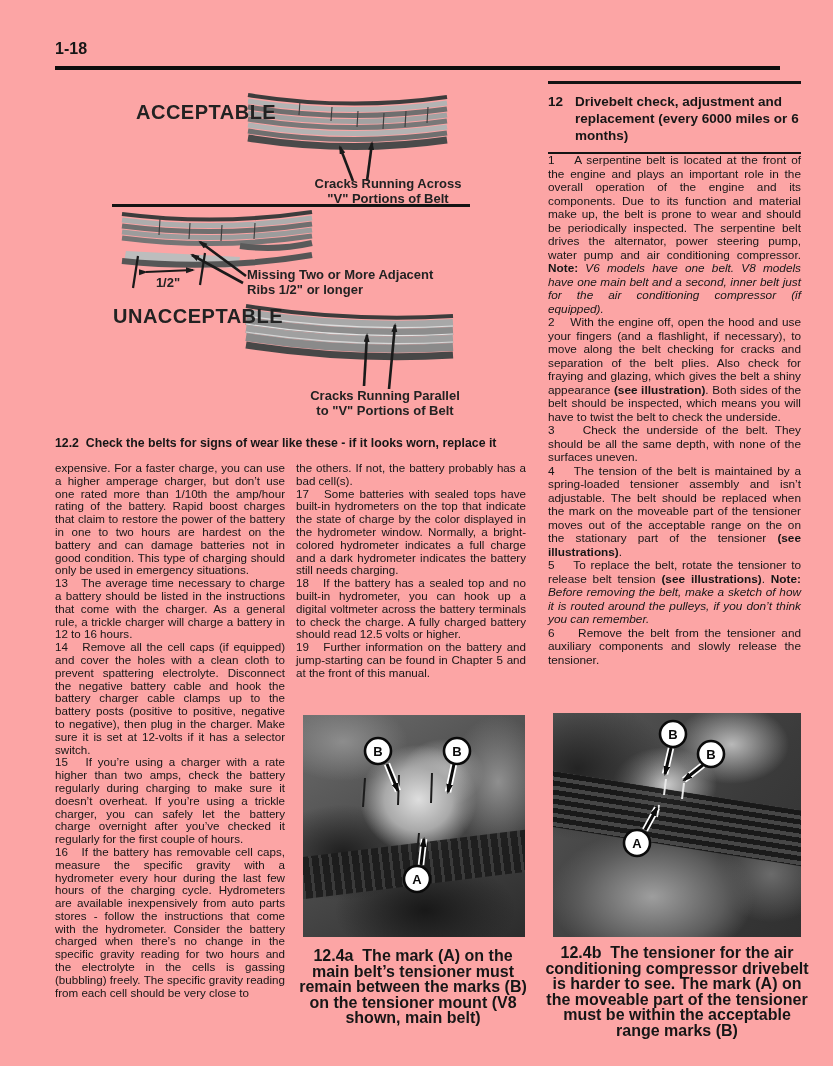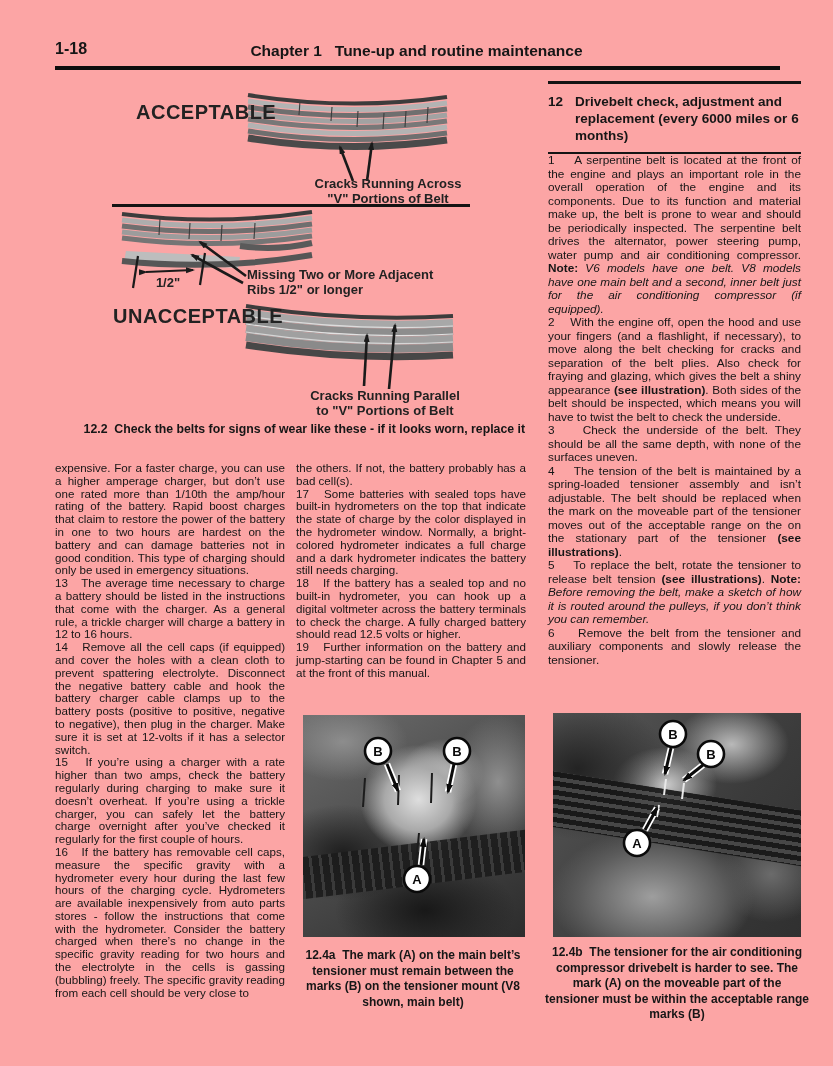--- a/index.html
+++ b/index.html
@@ -16,21 +16,21 @@
   .fig-svg{position:absolute;left:0;top:0;width:480px;height:368px;}
   .fig-label{position:absolute;font-weight:bold;color:#222;}
   .lbl-acceptable{left:86px;top:16px;font-size:20px;letter-spacing:.5px;text-align:right;}
   .lbl-unacceptable{left:63px;top:220px;font-size:20px;letter-spacing:.5px;}
   .lbl-small{font-size:13px;line-height:15px;}
   .lbl-cracks-across{left:247px;top:91px;width:182px;text-align:center;}
   .lbl-missing{left:197px;top:182px;width:210px;text-align:left;}
   .lbl-half{left:96px;top:190px;width:44px;text-align:center;font-size:13px;}
   .lbl-cracks-parallel{left:244px;top:303px;width:182px;text-align:center;}
   .fig-divider{position:absolute;left:62px;top:119px;width:358px;height:2.5px;background:#141414;}
-  .fig-caption{position:absolute;left:5px;top:337px;width:470px;text-align:right;
+  .fig-caption{position:absolute;left:5px;top:351px;width:470px;text-align:left;
                font-weight:bold;font-size:12.3px;line-height:14px;}
 
   
   .col{position:absolute;font-size:11.6px;line-height:12.8px;}
   .col p{margin:0 0 0 0;text-align:justify;}
   .col-left{left:55px;top:462px;width:230px;}
   .col-mid{left:296px;top:462px;width:230px;}
   .col-right{left:548px;top:81px;width:253px;font-size:11.8px;line-height:13.5px;}
   .sec-rule{height:2.5px;background:#141414;}
   .sec-head{display:flex;font-weight:bold;font-size:13.5px;line-height:17px;margin:9px 0 8px 0;}
@@ -60,31 +60,30 @@
       radial-gradient(70px 50px at 45% 32%,#cfcfcf 0%,rgba(0,0,0,0) 75%),
       radial-gradient(120px 80px at 40% 82%,#9e9e9e 0%,#5c5c5c 60%,rgba(0,0,0,0) 85%),
       radial-gradient(70px 60px at 88% 72%,#6b6b6b 0%,rgba(0,0,0,0) 80%),
       linear-gradient(130deg,#585858 0%,#3b3b3b 60%,#303030 100%);}
   .photo-b::before{content:"";position:absolute;left:-15px;top:80px;width:300px;height:55px;
       background:repeating-linear-gradient(180deg,#161616 0 5px,#474747 5px 9px);
       transform:rotate(9deg);opacity:.92;}
   .photo svg{position:absolute;left:0;top:0;}
   .mletter{font-family:"Liberation Sans",sans-serif;font-size:13px;font-weight:bold;fill:#0a0a0a;}
 
-  .photo-caption{position:absolute;text-align:center;font-weight:bold;font-size:12px;line-height:15.5px;}
+  .photo-caption{position:absolute;text-align:center;font-weight:bold;font-size:16px;line-height:15.5px;}
   .cap-a{left:294px;top:948px;width:238px;}
   .cap-b{left:544px;top:945px;width:266px;}
 </style>
 </head>
 <body>
 
 <div class="page">
 
   <div class="page-number">1-18</div>
-  <div class="chapter-title">Chapter 1&nbsp;&nbsp; Tune-up and routine maintenance</div>
   <div class="header-rule"></div>
 
   <div class="fig">
     <svg class="fig-svg" viewBox="0 0 480 368">
       <defs>
         <marker id="ah" markerWidth="10" markerHeight="8" refX="7" refY="3" orient="auto" markerUnits="userSpaceOnUse">
           <path d="M0,0 L9,3 L0,6 z" fill="#1a1a1a"></path>
         </marker>
       </defs>
 

